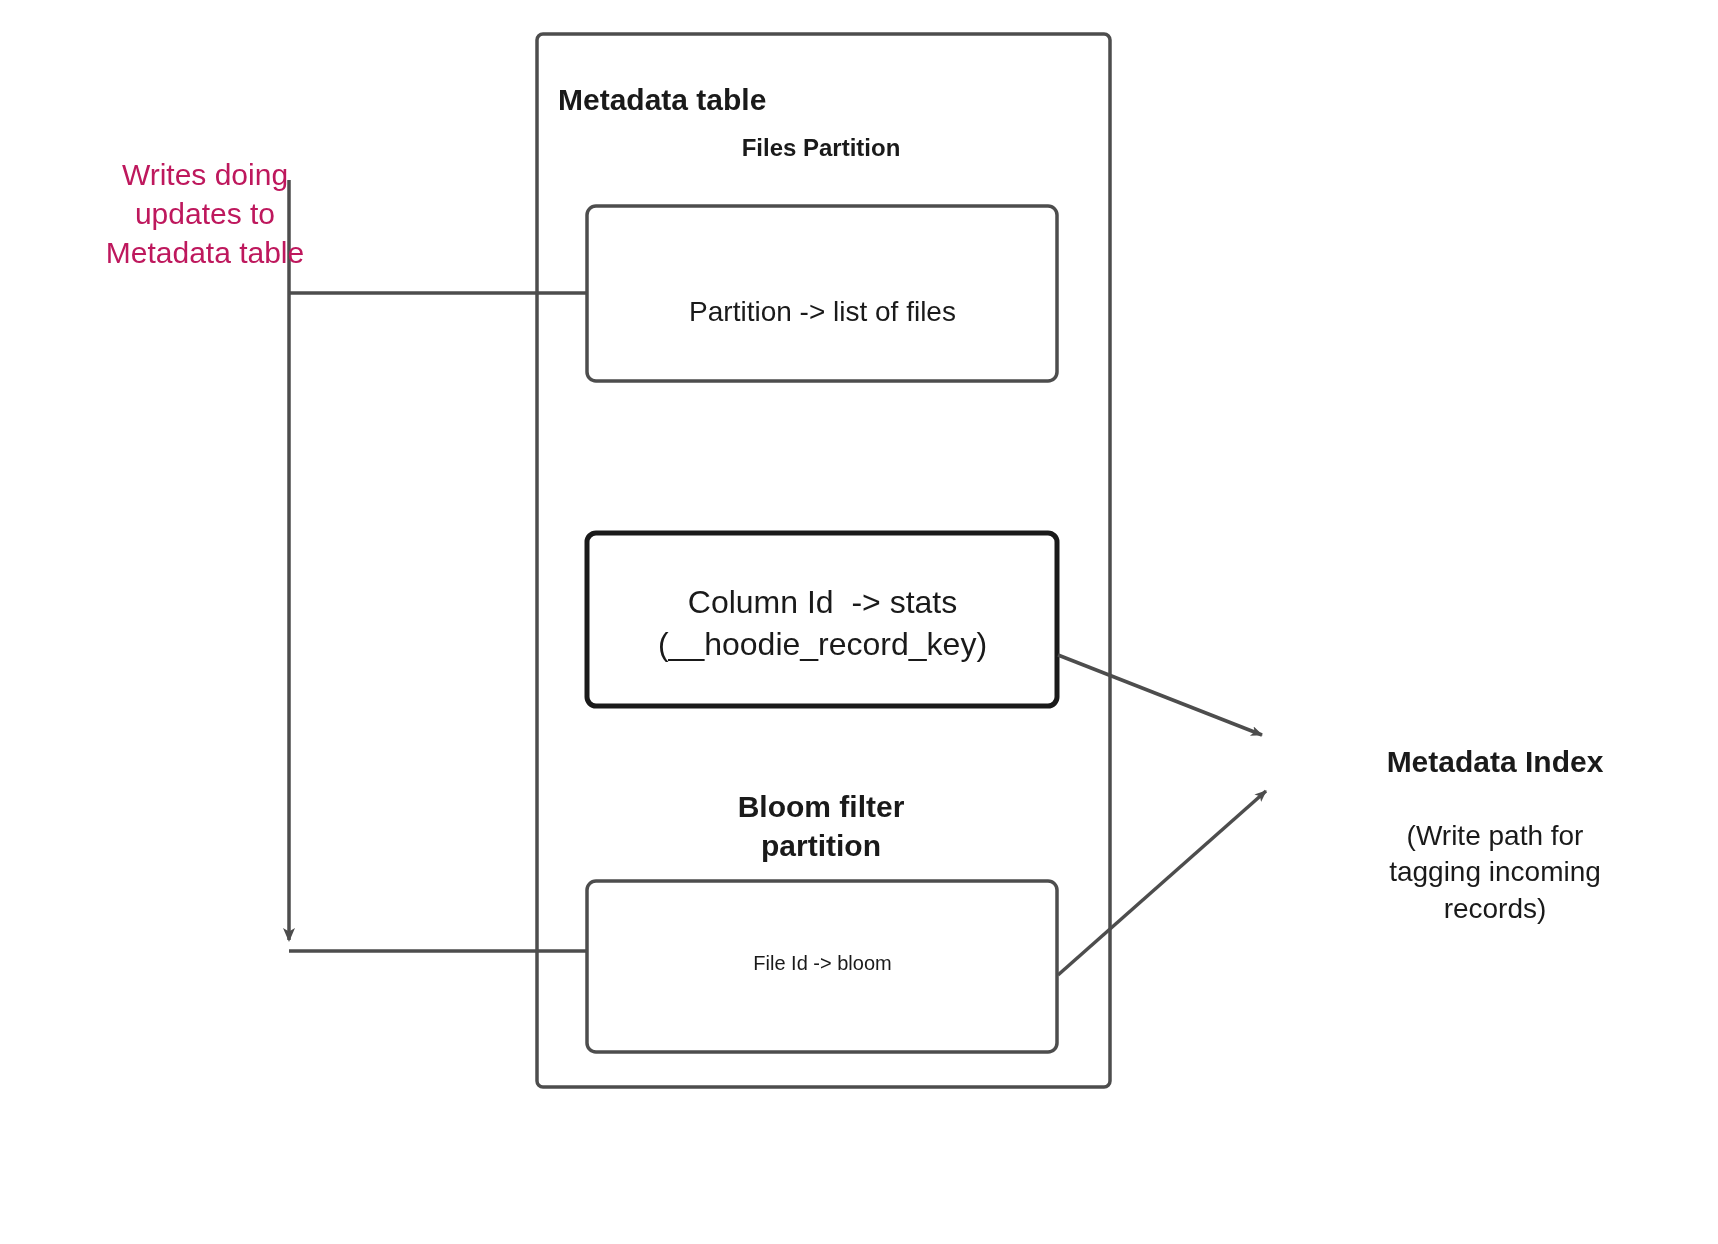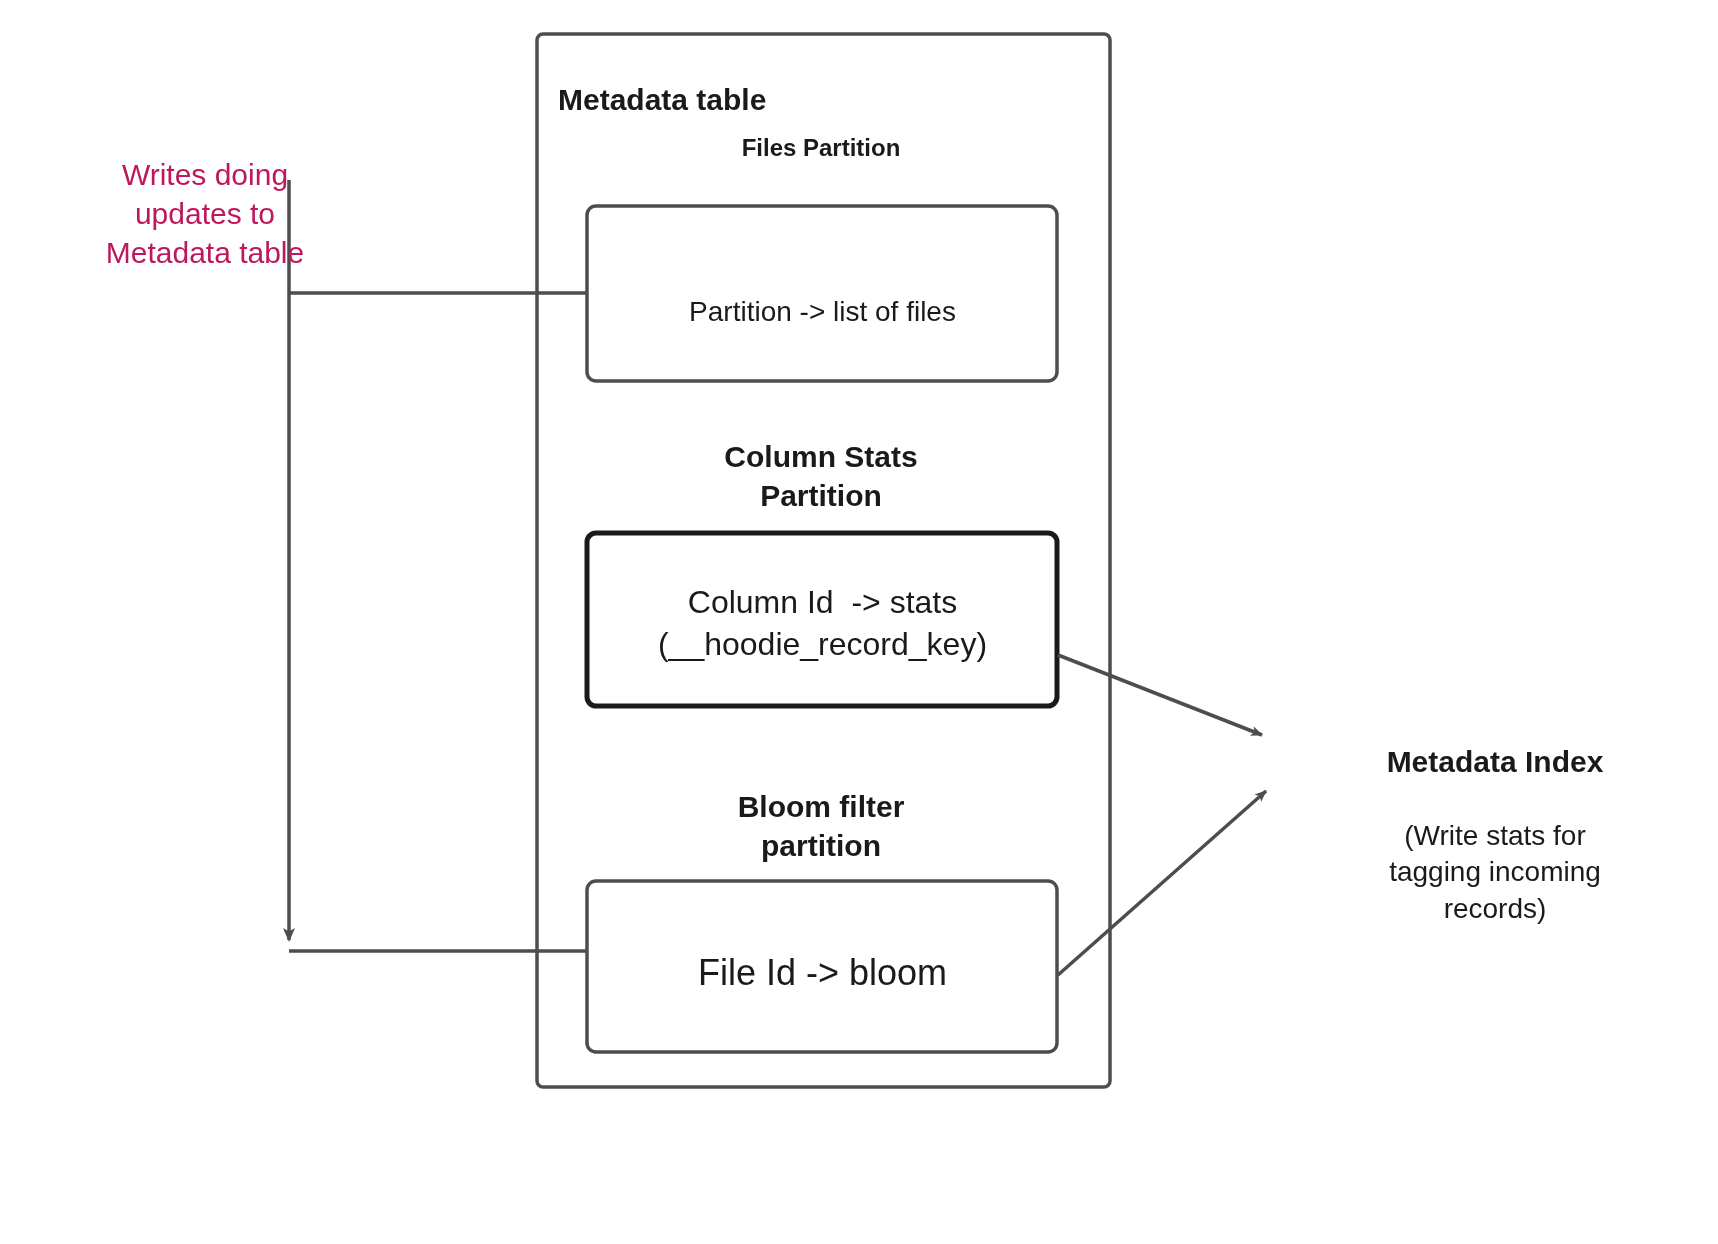--- a/index.html
+++ b/index.html
@@ -80,21 +80,21 @@
   #colstats-box-text {
     left: 590px;
     top: 582px;
     width: 465px;
     font-size: 32px;
   }
   #bloom-box-text {
     left: 590px;
     top: 950px;
     width: 465px;
-    font-size: 36px;
+    font-size: 20px;
   }
 
   
   #metadata-index-title {
     left: 1285px;
     top: 742px;
     width: 420px;
     font-size: 30px;
   }
   #metadata-index-caption {
@@ -142,30 +142,28 @@
   <div class="txt center" id="writes-label">Writes doing
 updates to
 Metadata table</div>
 
   <div class="txt bold" id="metadata-table-title">Metadata table</div>
 
   <div class="txt bold center" id="files-partition-title">Files Partition</div>
 
   <div class="txt center" id="files-box-text">Partition -&gt; list of files</div>
 
-  <div class="txt bold center" id="colstats-partition-title">Column Stats
-Partition</div>
 
   <div class="txt center" id="colstats-box-text">Column Id  -&gt; stats
 (__hoodie_record_key)</div>
 
   <div class="txt bold center" id="bloom-partition-title">Bloom filter
 partition</div>
 
   <div class="txt center" id="bloom-box-text">File Id -&gt; bloom</div>
 
   <div class="txt bold center" id="metadata-index-title">Metadata Index</div>
 
-  <div class="txt center" id="metadata-index-caption">(Write stats for
+  <div class="txt center" id="metadata-index-caption">(Write path for
 tagging incoming
 records)</div>
 
 </div>
 
 </body></html>

